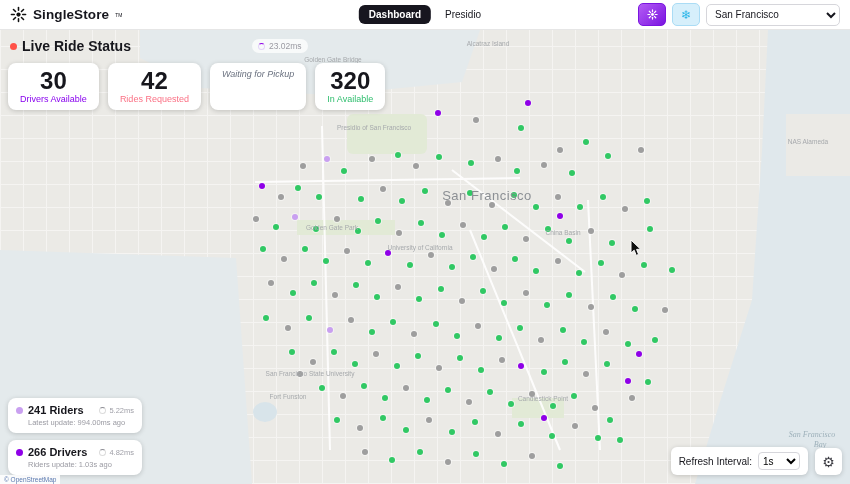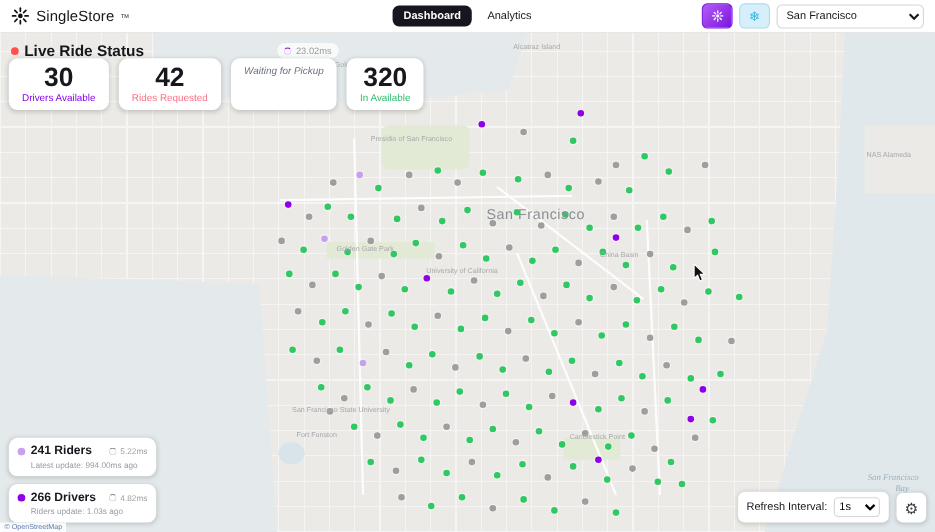--- a/index.html
+++ b/index.html
@@ -4,21 +4,21 @@
 <style>
   html,body{margin:0;padding:0;}
   body{
     width:850px;height:484px;overflow:hidden;position:relative;
     font-family:"Liberation Sans", sans-serif;background:#ebeae6;
   }
   
   .nav{position:absolute;top:0;left:0;width:850px;height:30px;background:#ffffff;
        border-bottom:1px solid #e6e6e6;z-index:50;display:flex;align-items:center;padding:0 10px;box-sizing:border-box;}
   .brand{display:flex;align-items:center;gap:6px;}
-  .brand-name{font-size:13.5px;font-weight:400;color:#16161d;letter-spacing:.1px;}
+  .brand-name{font-size:13.5px;font-weight:700;color:#16161d;letter-spacing:.1px;}
   .brand-tm{font-size:5px;color:#16161d;vertical-align:super;}
   .tabs{position:absolute;left:50%;transform:translateX(-50%);display:flex;align-items:center;gap:4px;}
   .tab{font-size:10px;padding:4px 10px;border-radius:6px;color:#16161d;cursor:pointer;}
   .tab.active{background:#17161f;color:#fff;font-weight:600;}
   .nav-right{margin-left:auto;display:flex;align-items:center;gap:6px;}
   .db-btn{width:26px;height:21px;border-radius:5px;display:flex;align-items:center;justify-content:center;border:1px solid transparent;cursor:pointer;}
   .db-btn.purple{background:linear-gradient(135deg,#b45cf5,#7a15e0);border-color:#7a15e0;}
   .db-btn.blue{background:#d6effb;border-color:#aadcf5;color:#29b5e8;font-size:12px;line-height:1;}
   .city-select{font-size:10px;height:22px;border:1px solid #d6d6db;border-radius:5px;background:#fff;color:#16161d;padding:0 4px;width:134px;}
   
@@ -36,21 +36,21 @@
   .maplabel.water{font-size:8px;color:#9db0ba;font-style:italic;font-family:"Liberation Serif",serif;}
   
   .overlay{position:absolute;z-index:10;}
   .live-header{left:10px;top:38px;display:flex;align-items:center;gap:5px;}
   .red-dot{width:7px;height:7px;border-radius:50%;background:#ff5147;}
   .live-title{font-size:14px;font-weight:700;color:#17171d;}
   .latency-badge{left:252px;top:39px;display:flex;align-items:center;gap:4px;
     background:rgba(255,255,255,.75);border-radius:8px;padding:2px 6px;font-size:8.5px;color:#9a9aa2;}
   .spinner{width:7px;height:7px;border-radius:50%;border:1.5px solid #e3d3f8;border-top-color:#8f00e8;box-sizing:border-box;}
   .spinner.gray{border-color:#dcdcdc;border-top-color:#8d8d94;}
-  .stats{left:8px;top:53px;display:flex;gap:9px;}
+  .stats{left:8px;top:63px;display:flex;gap:9px;}
   .stat-card{background:#fff;border-radius:8px;box-shadow:0 1px 5px rgba(0,0,0,.18);padding:5px 12px 6px;text-align:center;min-width:44px;}
   .stat-value{font-size:24px;font-weight:700;color:#17171d;line-height:1.05;}
   .stat-label{font-size:9px;margin-top:1px;}
   .legend-card{left:8px;width:134px;background:#fff;border-radius:8px;box-shadow:0 1px 5px rgba(0,0,0,.18);padding:6px 8px;box-sizing:border-box;}
   .legend-row{display:flex;align-items:center;gap:5px;}
   .legend-dot{width:7px;height:7px;border-radius:50%;}
   .legend-name{font-size:11px;font-weight:700;color:#17171d;}
   .legend-latency{margin-left:auto;display:flex;align-items:center;gap:3px;font-size:7.5px;color:#a0a0a8;}
   .legend-sub{font-size:7.5px;color:#9a9aa2;margin-top:2px;padding-left:12px;}
   .refresh-bar{right:42px;bottom:9px;display:flex;align-items:center;gap:6px;background:#fff;border-radius:6px;
@@ -293,21 +293,21 @@
         <line x1="4.9" y1="19.1" x2="7.8" y2="16.2"></line>
           <line x1="16.2" y1="7.8" x2="19.1" y2="4.9"></line>
       </g>
       <circle cx="12" cy="12" r="3" fill="#111"></circle>
     </svg>
     <span class="brand-name">SingleStore</span>
     <span class="brand-tm">TM</span>
   </div>
   <div class="tabs">
     <div class="tab active">Dashboard</div>
-    <div class="tab">Analytics</div>
+    <div class="tab">Presidio</div>
   </div>
   <div class="nav-right">
     <div class="db-btn purple">
       <svg width="11" height="11" viewBox="0 0 24 24">
         <g stroke="#fff" stroke-width="2.6" stroke-linecap="round">
           <line x1="12" y1="2" x2="12" y2="6"></line>
             <line x1="12" y1="18" x2="12" y2="22"></line>
           <line x1="2" y1="12" x2="6" y2="12"></line>
             <line x1="18" y1="12" x2="22" y2="12"></line>
           <line x1="4.9" y1="4.9" x2="7.8" y2="7.8"></line>

